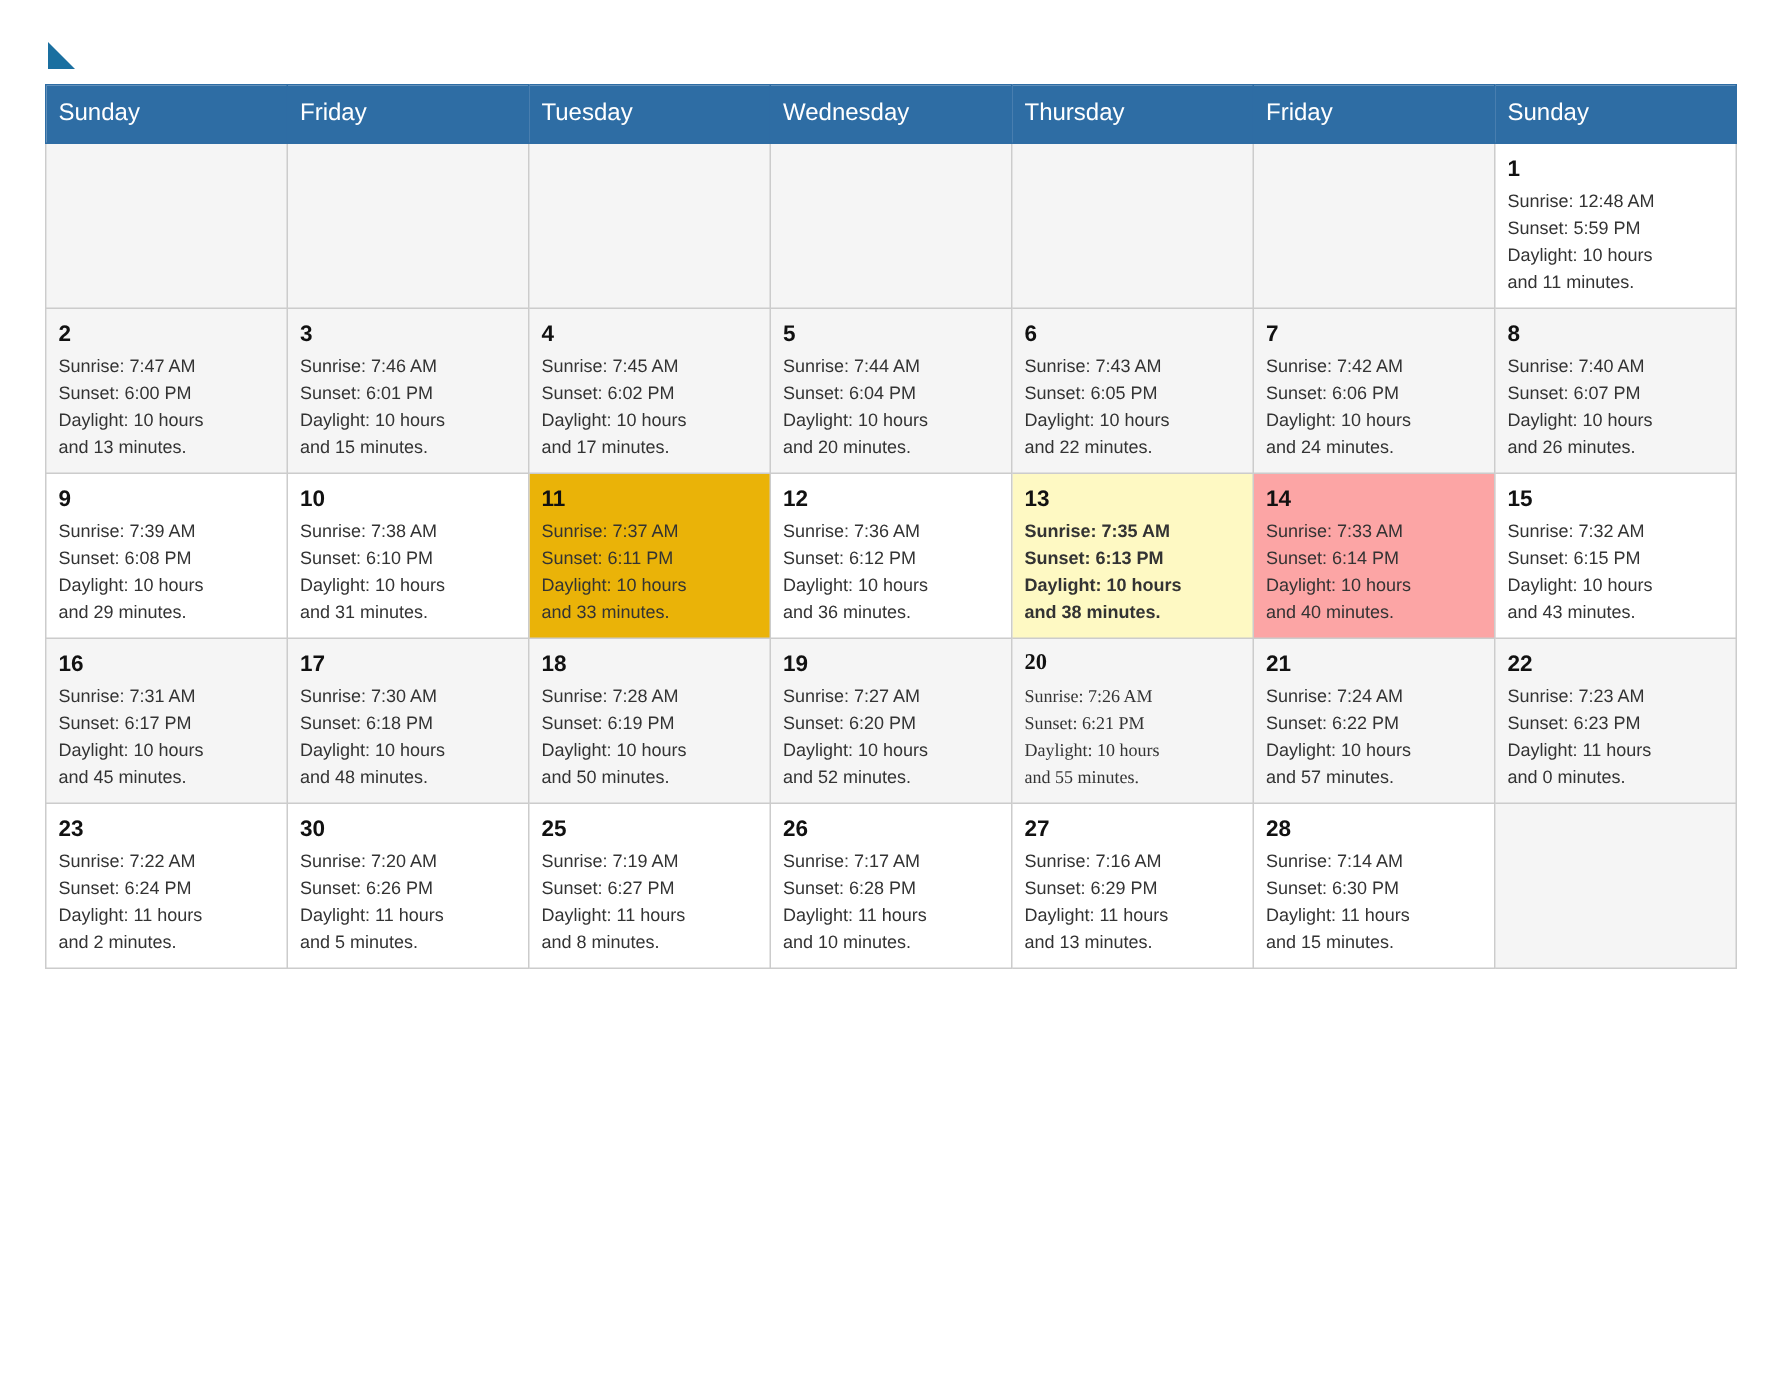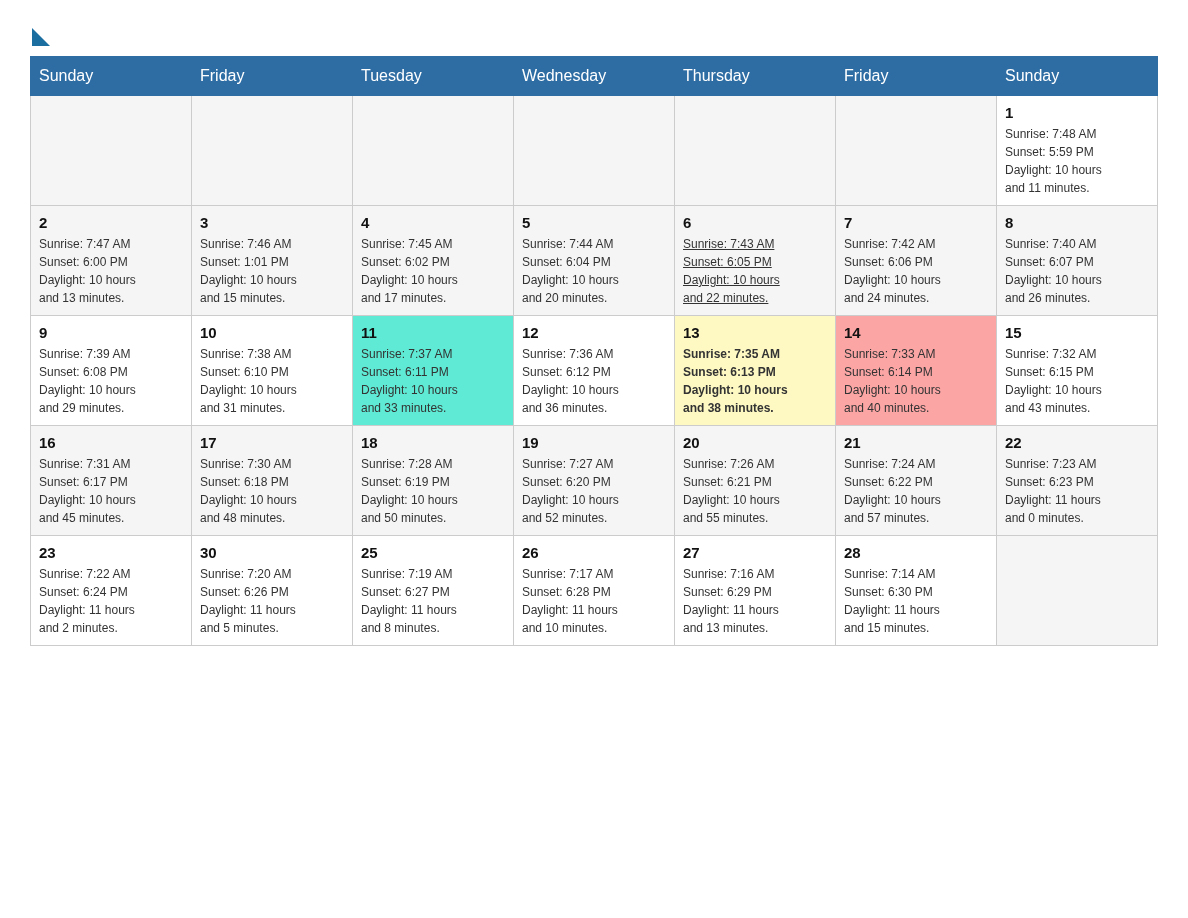--- a/index.html
+++ b/index.html
@@ -143,58 +143,58 @@
   <tbody id="calendar-body">
   <tr>
         <td class="empty-cell" style="background: rgb(245, 245, 245);"></td>
         <td class="empty-cell" style="background: rgb(245, 245, 245);"></td>
         <td class="empty-cell" style="background: rgb(245, 245, 245);"></td>
         <td class="empty-cell" style="background: rgb(245, 245, 245);"></td>
         <td class="empty-cell" style="background: rgb(245, 245, 245);"></td>
         <td class="empty-cell" style="background: rgb(245, 245, 245);"></td>
         <td style="background: rgb(255, 255, 255);">
           <span class="day-number">1</span>
-          <div class="day-info" style="white-space: pre-line;">Sunrise: 7:48 AM
+          <div class="day-info" style="white-space: pre-line;">Sunrise: 12:48 AM
 Sunset: 5:59 PM
 Daylight: 10 hours
 and 11 minutes.</div>
         </td>
       </tr>
       <tr>
         <td style="background: rgb(245, 245, 245);">
           <span class="day-number">2</span>
           <div class="day-info" style="white-space: pre-line;">Sunrise: 7:47 AM
 Sunset: 6:00 PM
 Daylight: 10 hours
 and 13 minutes.</div>
         </td>
         <td style="background: rgb(245, 245, 245);">
           <span class="day-number">3</span>
           <div class="day-info" style="white-space: pre-line;">Sunrise: 7:46 AM
-Sunset: 1:01 PM
+Sunset: 6:01 PM
 Daylight: 10 hours
 and 15 minutes.</div>
         </td>
         <td style="background: rgb(245, 245, 245);">
           <span class="day-number">4</span>
           <div class="day-info" style="white-space: pre-line;">Sunrise: 7:45 AM
 Sunset: 6:02 PM
 Daylight: 10 hours
 and 17 minutes.</div>
         </td>
         <td style="background: rgb(245, 245, 245);">
           <span class="day-number">5</span>
           <div class="day-info" style="white-space: pre-line;">Sunrise: 7:44 AM
 Sunset: 6:04 PM
 Daylight: 10 hours
 and 20 minutes.</div>
         </td>
         <td style="background: rgb(245, 245, 245);">
           <span class="day-number">6</span>
-          <div class="day-info" style="white-space: pre-line; text-decoration: underline;">Sunrise: 7:43 AM
+          <div class="day-info" style="white-space: pre-line;">Sunrise: 7:43 AM
 Sunset: 6:05 PM
 Daylight: 10 hours
 and 22 minutes.</div>
         </td>
         <td style="background: rgb(245, 245, 245);">
           <span class="day-number">7</span>
           <div class="day-info" style="white-space: pre-line;">Sunrise: 7:42 AM
 Sunset: 6:06 PM
 Daylight: 10 hours
 and 24 minutes.</div>
@@ -215,21 +215,21 @@
 Daylight: 10 hours
 and 29 minutes.</div>
         </td>
         <td style="background: rgb(255, 255, 255);">
           <span class="day-number">10</span>
           <div class="day-info" style="white-space: pre-line;">Sunrise: 7:38 AM
 Sunset: 6:10 PM
 Daylight: 10 hours
 and 31 minutes.</div>
         </td>
-        <td style="background: #5eead4;">
+        <td style="background: #eab308;">
           <span class="day-number">11</span>
           <div class="day-info" style="white-space: pre-line;">Sunrise: 7:37 AM
 Sunset: 6:11 PM
 Daylight: 10 hours
 and 33 minutes.</div>
         </td>
         <td style="background: rgb(255, 255, 255);">
           <span class="day-number">12</span>
           <div class="day-info" style="white-space: pre-line;">Sunrise: 7:36 AM
 Sunset: 6:12 PM
@@ -280,21 +280,21 @@
 Daylight: 10 hours
 and 50 minutes.</div>
         </td>
         <td style="background: rgb(245, 245, 245);">
           <span class="day-number">19</span>
           <div class="day-info" style="white-space: pre-line;">Sunrise: 7:27 AM
 Sunset: 6:20 PM
 Daylight: 10 hours
 and 52 minutes.</div>
         </td>
-        <td style="background: rgb(245, 245, 245);">
+        <td style="background: rgb(245, 245, 245); font-family: Liberation Serif, serif;">
           <span class="day-number">20</span>
           <div class="day-info" style="white-space: pre-line;">Sunrise: 7:26 AM
 Sunset: 6:21 PM
 Daylight: 10 hours
 and 55 minutes.</div>
         </td>
         <td style="background: rgb(245, 245, 245);">
           <span class="day-number">21</span>
           <div class="day-info" style="white-space: pre-line;">Sunrise: 7:24 AM
 Sunset: 6:22 PM

